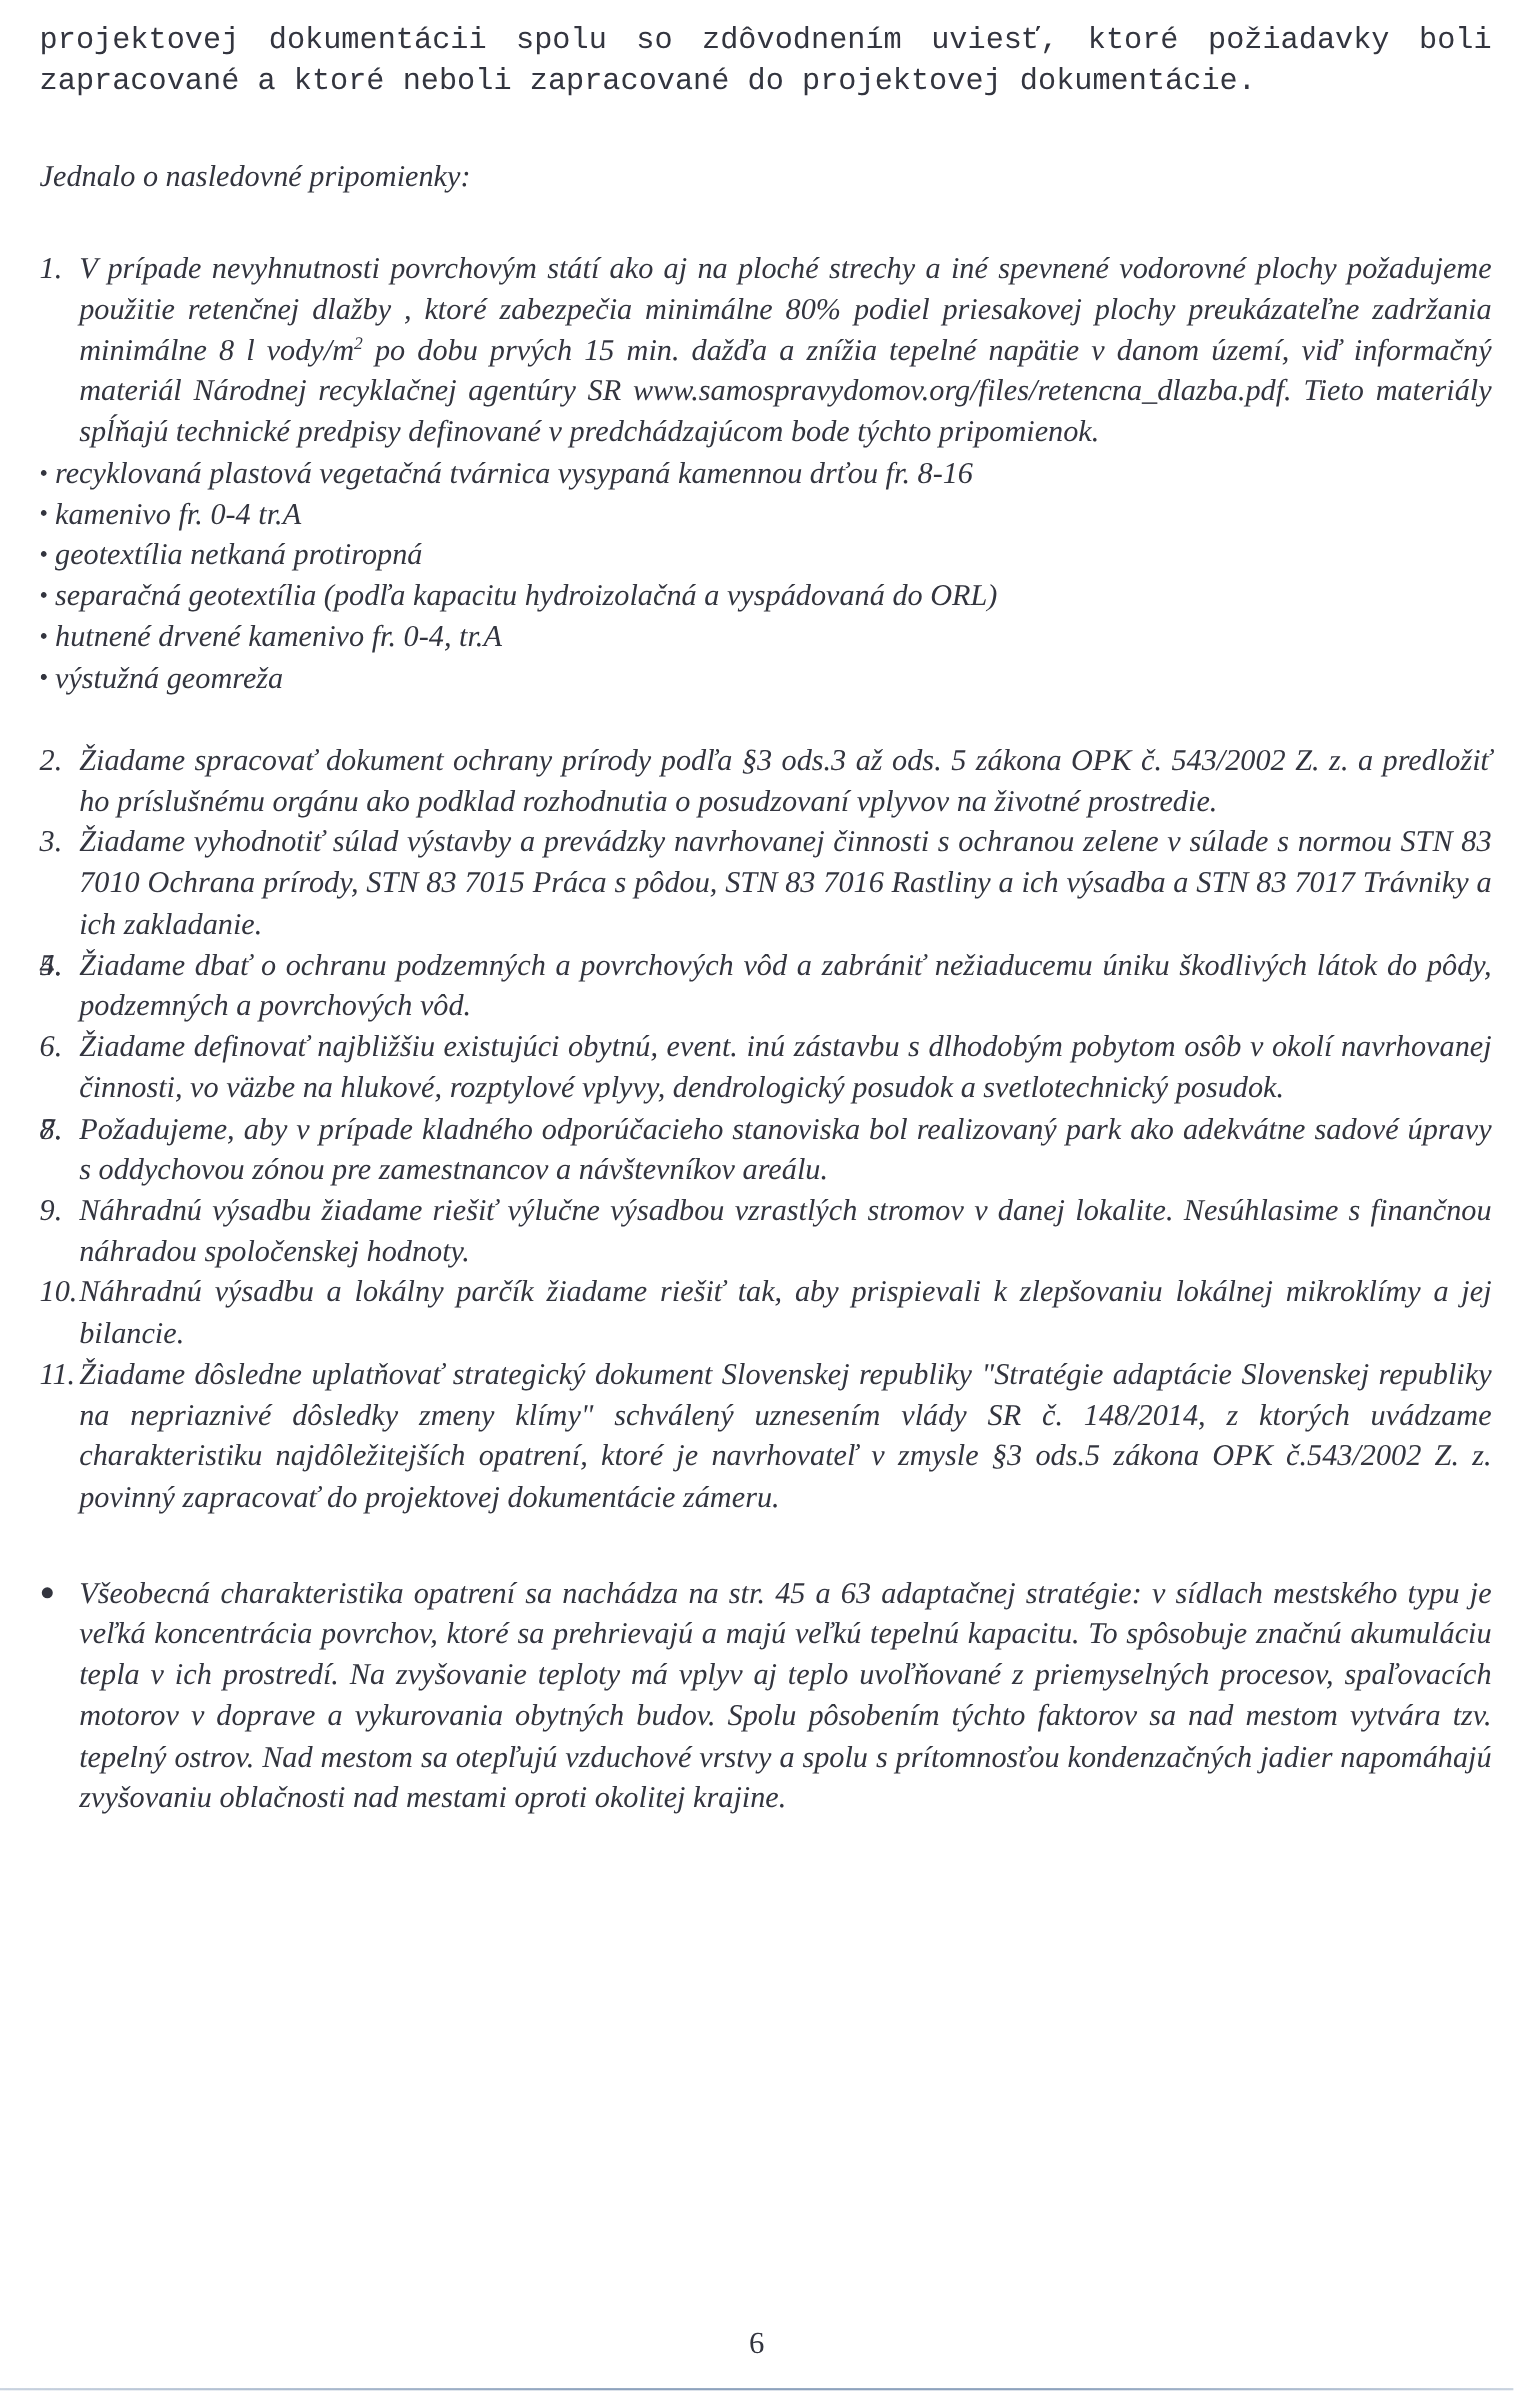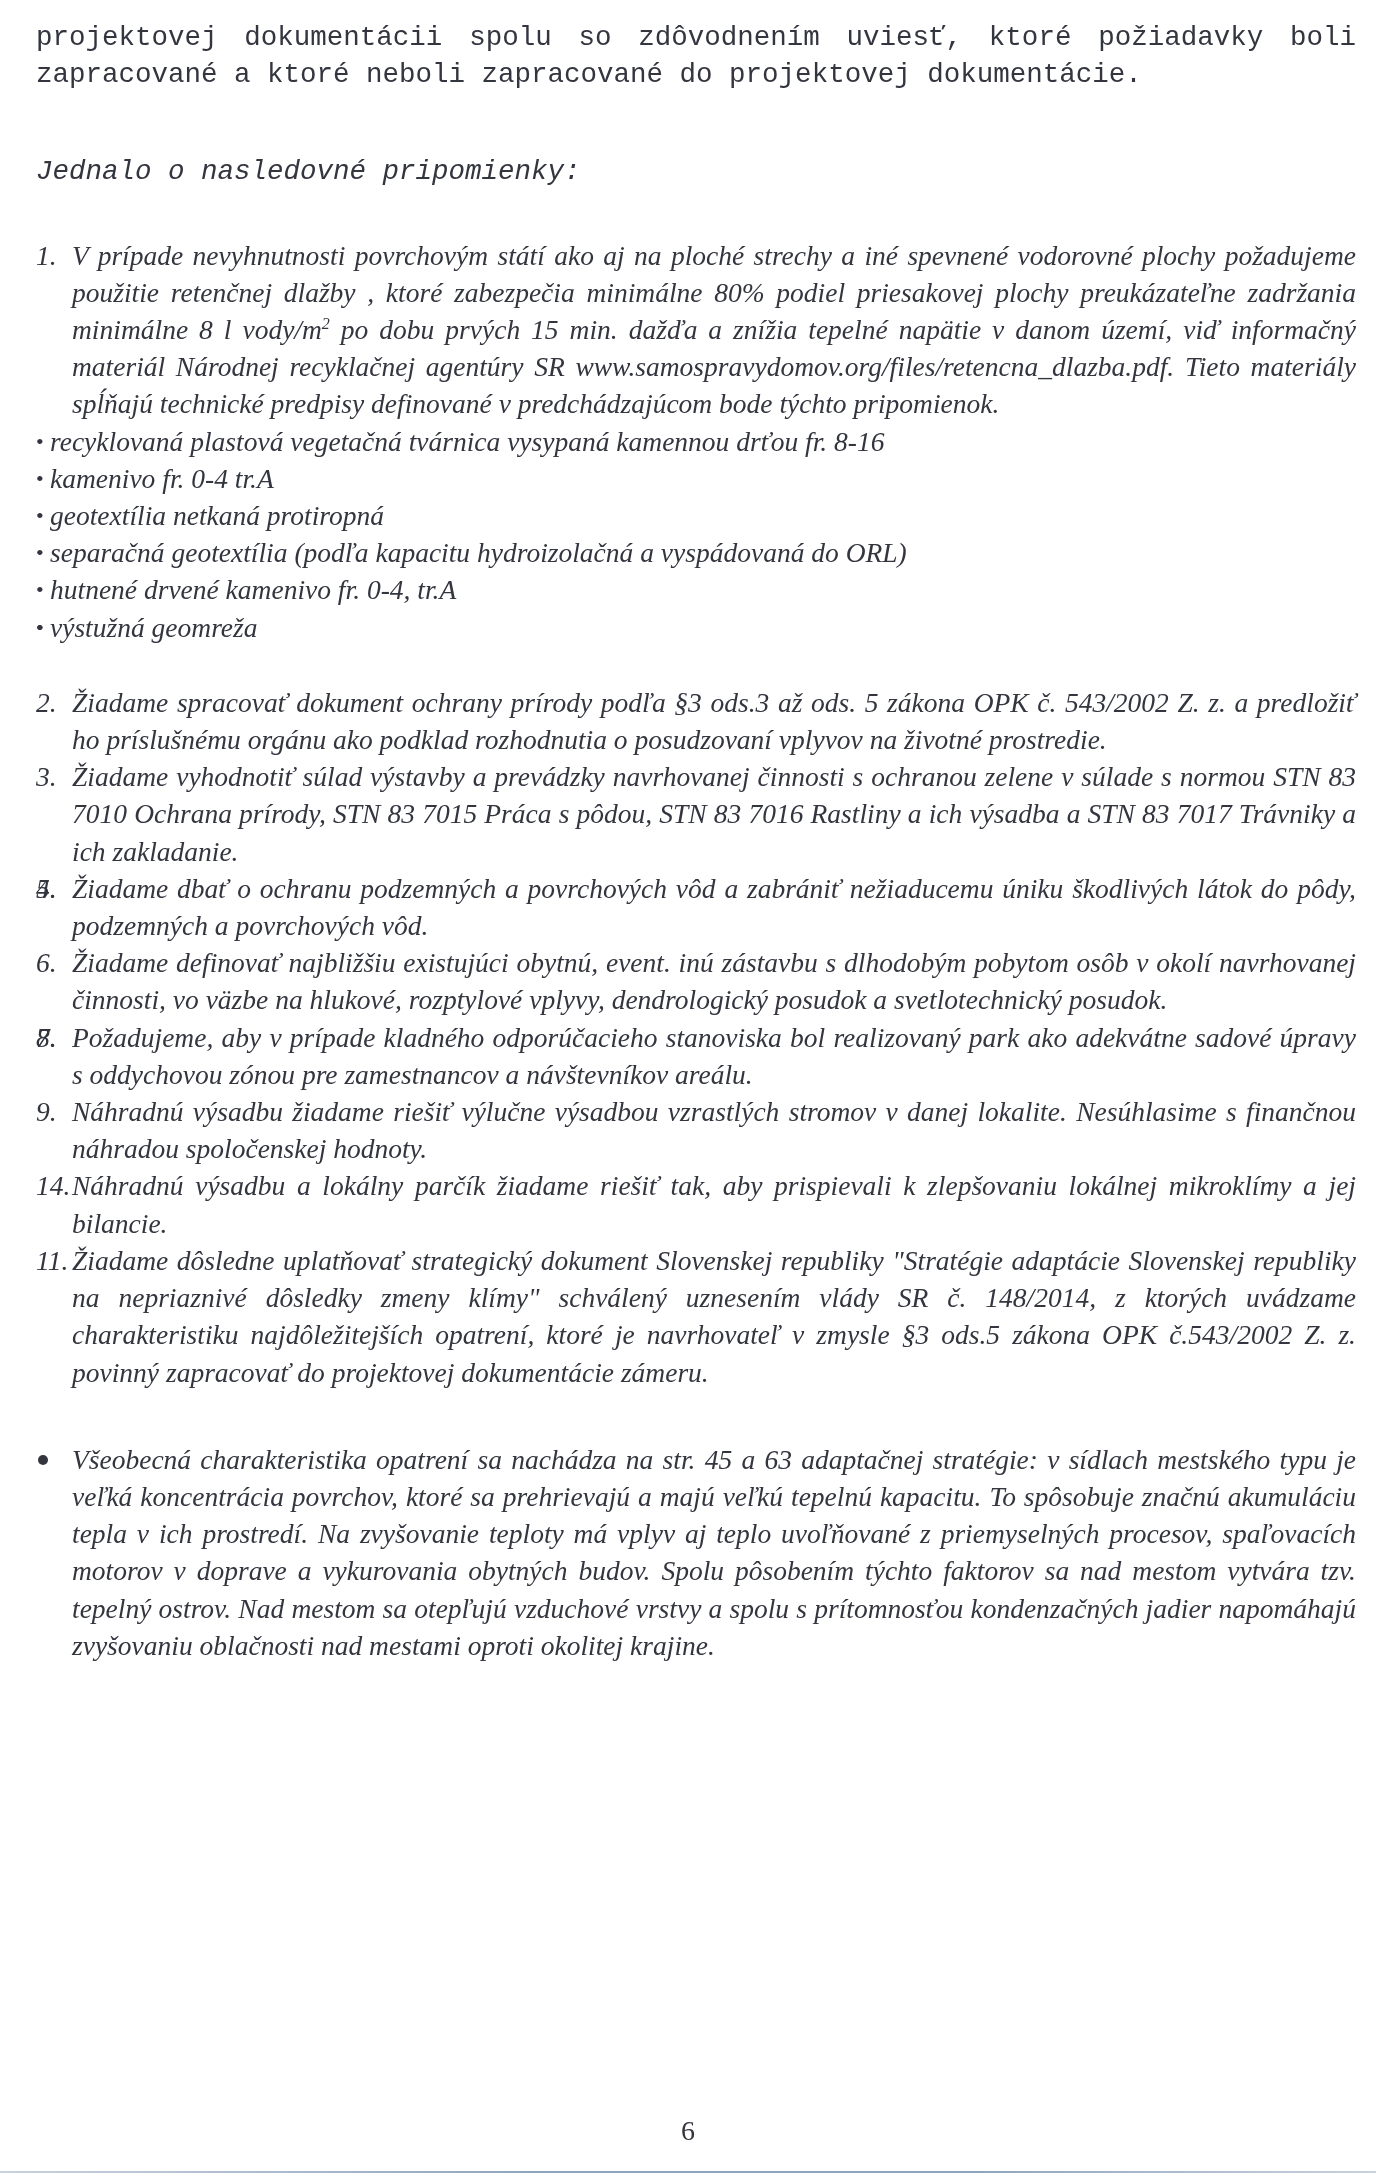--- a/index.html
+++ b/index.html
@@ -8,21 +8,21 @@
       font-family: "Liberation Serif", "DejaVu Serif", serif;
       color: #33353f;
       font-size: 27.5px;
       line-height: 37.2px;
     }
     .page { position: absolute; left: 36px; top: 19px; width: 1320px; }
     p { margin: 0; }
     .intro { text-align: justify; font-family: Liberation Mono, monospace; }
     .ital { font-style: italic; }
     .gap-lead { height: 48px; }
-    .heading { margin-top: 12px; font-family: Liberation Mono, monospace; }
+    .heading { margin-top: 0; }
     .gap-h { height: 46px; }
 
     .num-item { position: relative; padding-left: 36px; text-align: justify; }
     .num-item .num { position: absolute; left: 0; top: 0; }
     .num-item.two { padding-left: 36px; }
     .num-item.two .num { left: 0; }
 
     .bullets { margin: 0; padding: 0; list-style: none; }
     .bullets li { position: relative; padding-left: 14px; }
     .bullets li .dot { position: absolute; left: 0; top: 0; font-style: normal; font-size: 22px; }
@@ -72,21 +72,21 @@
     <div class="gap-b"></div>
 
     <div class="num-item"><span class="num">2.</span><span>Žiadame spracovať dokument ochrany prírody podľa §3 ods.3 až ods. 5 zákona OPK č. 543/2002 Z. z. a predložiť ho príslušnému orgánu ako podklad rozhodnutia o posudzovaní vplyvov na životné prostredie.</span></div>
     <div class="num-item"><span class="num">3.</span><span>Žiadame vyhodnotiť súlad výstavby a prevádzky navrhovanej činnosti s ochranou zelene v súlade s normou STN 83 7010 Ochrana prírody, STN 83 7015 Práca s pôdou, STN 83 7016 Rastliny a ich výsadba a STN 83 7017 Trávniky a ich zakladanie.</span></div>
     <div class="num-item"><span class="num">4.</span></div>
     <div class="num-item"><span class="num">5.</span><span>Žiadame dbať o ochranu podzemných a povrchových vôd a zabrániť nežiaducemu úniku škodlivých látok do pôdy, podzemných a povrchových vôd.</span></div>
     <div class="num-item"><span class="num">6.</span><span>Žiadame definovať najbližšiu existujúci obytnú, event. inú zástavbu s dlhodobým pobytom osôb v okolí navrhovanej činnosti, vo väzbe na hlukové, rozptylové vplyvy, dendrologický posudok a svetlotechnický posudok.</span></div>
     <div class="num-item"><span class="num">7.</span></div>
     <div class="num-item"><span class="num">8.</span><span>Požadujeme, aby v prípade kladného odporúčacieho stanoviska bol realizovaný park ako adekvátne sadové úpravy s oddychovou zónou pre zamestnancov a návštevníkov areálu.</span></div>
     <div class="num-item"><span class="num">9.</span><span>Náhradnú výsadbu žiadame riešiť výlučne výsadbou vzrastlých stromov v danej lokalite. Nesúhlasime s finančnou náhradou spoločenskej hodnoty.</span></div>
-    <div class="num-item two"><span class="num">14.</span><span>Náhradnú výsadbu a lokálny parčík žiadame riešiť tak, aby prispievali k zlepšovaniu lokálnej mikroklímy a jej bilancie.</span></div>
+    <div class="num-item two"><span class="num">10.</span><span>Náhradnú výsadbu a lokálny parčík žiadame riešiť tak, aby prispievali k zlepšovaniu lokálnej mikroklímy a jej bilancie.</span></div>
     <div class="num-item two"><span class="num">11.</span><span>Žiadame dôsledne uplatňovať strategický dokument Slovenskej republiky "Stratégie adaptácie Slovenskej republiky na nepriaznivé dôsledky zmeny klímy" schválený uznesením vlády SR č. 148/2014, z ktorých uvádzame charakteristiku najdôležitejších opatrení, ktoré je navrhovateľ v zmysle §3 ods.5 zákona OPK č.543/2002 Z. z. povinný zapracovať do projektovej dokumentácie zámeru.</span></div>
 
     <div class="gap-c"></div>
     <div class="big-bullet">
       <span class="bdot"></span>
       <span>Všeobecná charakteristika opatrení sa nachádza na str. 45 a 63 adaptačnej stratégie: v sídlach mestského typu je veľká koncentrácia povrchov, ktoré sa prehrievajú a majú veľkú tepelnú kapacitu. To spôsobuje značnú akumuláciu tepla v ich prostredí. Na zvyšovanie teploty má vplyv aj teplo uvoľňované z priemyselných procesov, spaľovacích motorov v doprave a vykurovania obytných budov. Spolu pôsobením týchto faktorov sa nad mestom vytvára tzv. tepelný ostrov. Nad mestom sa otepľujú vzduchové vrstvy a spolu s prítomnosťou kondenzačných jadier napomáhajú zvyšovaniu oblačnosti nad mestami oproti okolitej krajine.</span>
     </div>
   </div>
 </div>
 

